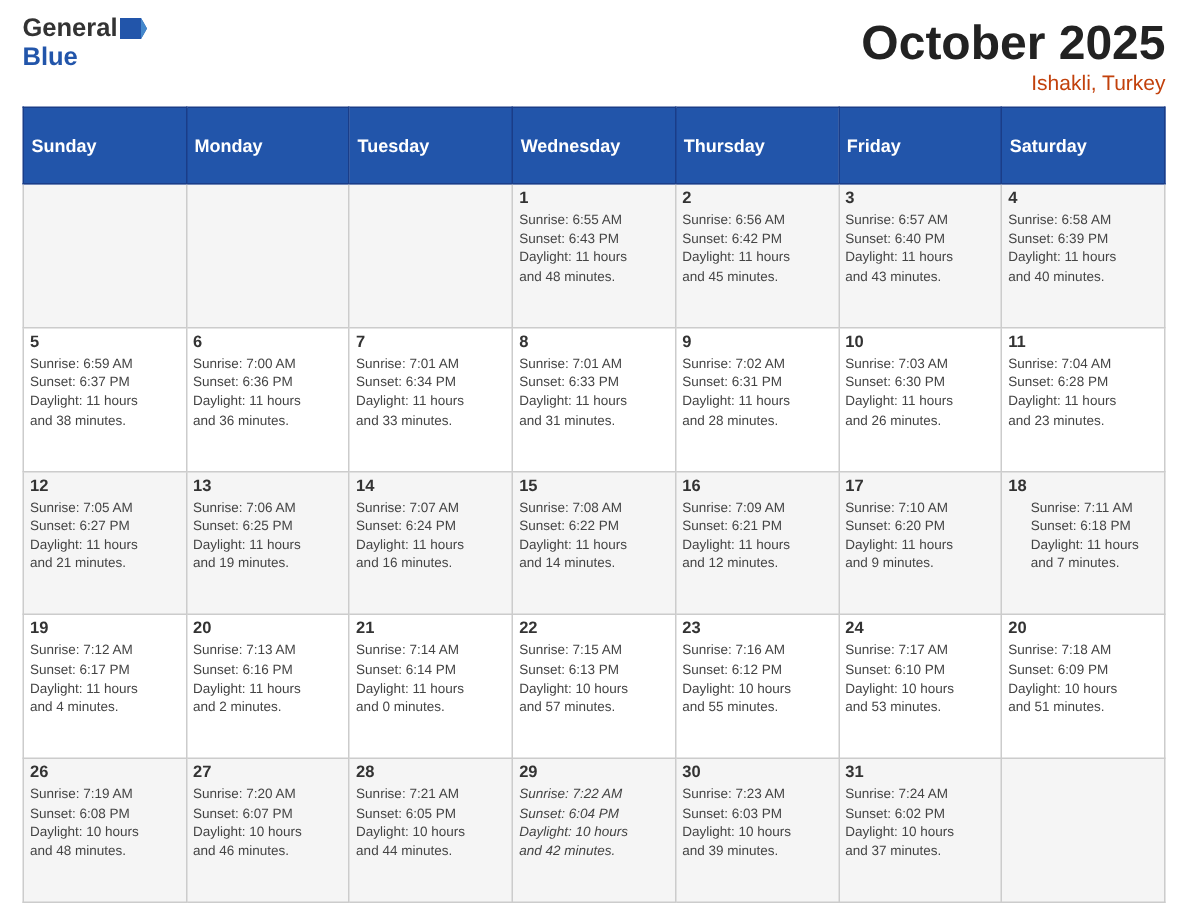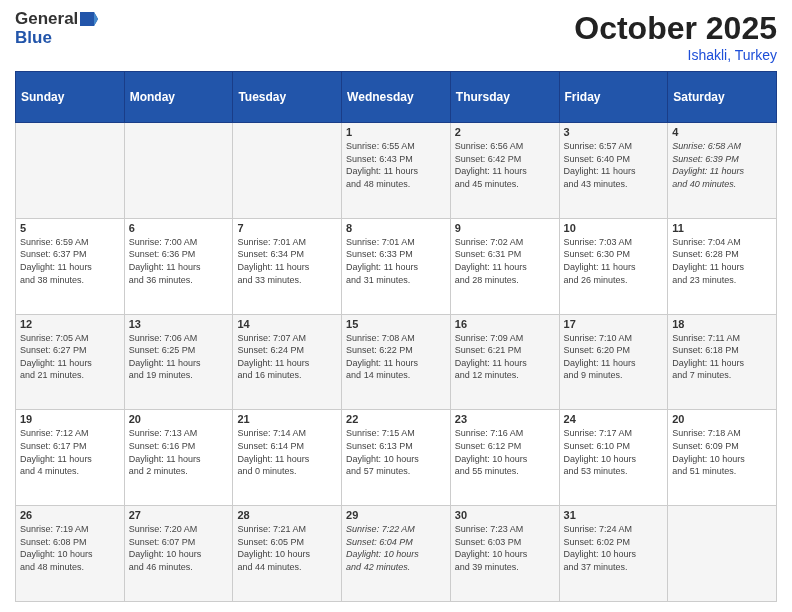--- a/index.html
+++ b/index.html
@@ -32,21 +32,21 @@
     .title-block {
       text-align: right;
     }
     .month-title {
       font-size: 32px;
       font-weight: bold;
       color: #222;
     }
     .location {
       font-size: 14px;
-      color: #1d4ed8;
+      color: #c2410c;
     }
     .calendar {
       flex: 1;
       border: 1px solid #ccc;
       border-collapse: collapse;
       width: 100%;
       table-layout: fixed;
     }
     .calendar th {
       background-color: #2255aa;
@@ -144,21 +144,21 @@
           </td>
           <td>
             <div class="day-num">3</div>
             <div class="day-info" style="white-space: pre-line;">Sunrise: 6:57 AM
 Sunset: 6:40 PM
 Daylight: 11 hours
 and 43 minutes.</div>
           </td>
           <td>
             <div class="day-num">4</div>
-            <div class="day-info" style="white-space: pre-line; font-style: italic;">Sunrise: 6:58 AM
+            <div class="day-info" style="white-space: pre-line;">Sunrise: 6:58 AM
 Sunset: 6:39 PM
 Daylight: 11 hours
 and 40 minutes.</div>
           </td>
         </tr>
         <tr>
           <td>
             <div class="day-num">5</div>
             <div class="day-info" style="white-space: pre-line;">Sunrise: 6:59 AM
 Sunset: 6:37 PM
@@ -246,21 +246,21 @@
           </td>
           <td>
             <div class="day-num">17</div>
             <div class="day-info" style="white-space: pre-line;">Sunrise: 7:10 AM
 Sunset: 6:20 PM
 Daylight: 11 hours
 and 9 minutes.</div>
           </td>
           <td>
             <div class="day-num">18</div>
-            <div class="day-info" style="white-space: pre-line;">Sunrise: 7:11 AM
+            <div class="day-info" style="white-space: pre-line; margin-left: 15px;">Sunrise: 7:11 AM
 Sunset: 6:18 PM
 Daylight: 11 hours
 and 7 minutes.</div>
           </td>
         </tr>
         <tr>
           <td>
             <div class="day-num">19</div>
             <div class="day-info" style="white-space: pre-line;">Sunrise: 7:12 AM
 Sunset: 6:17 PM

